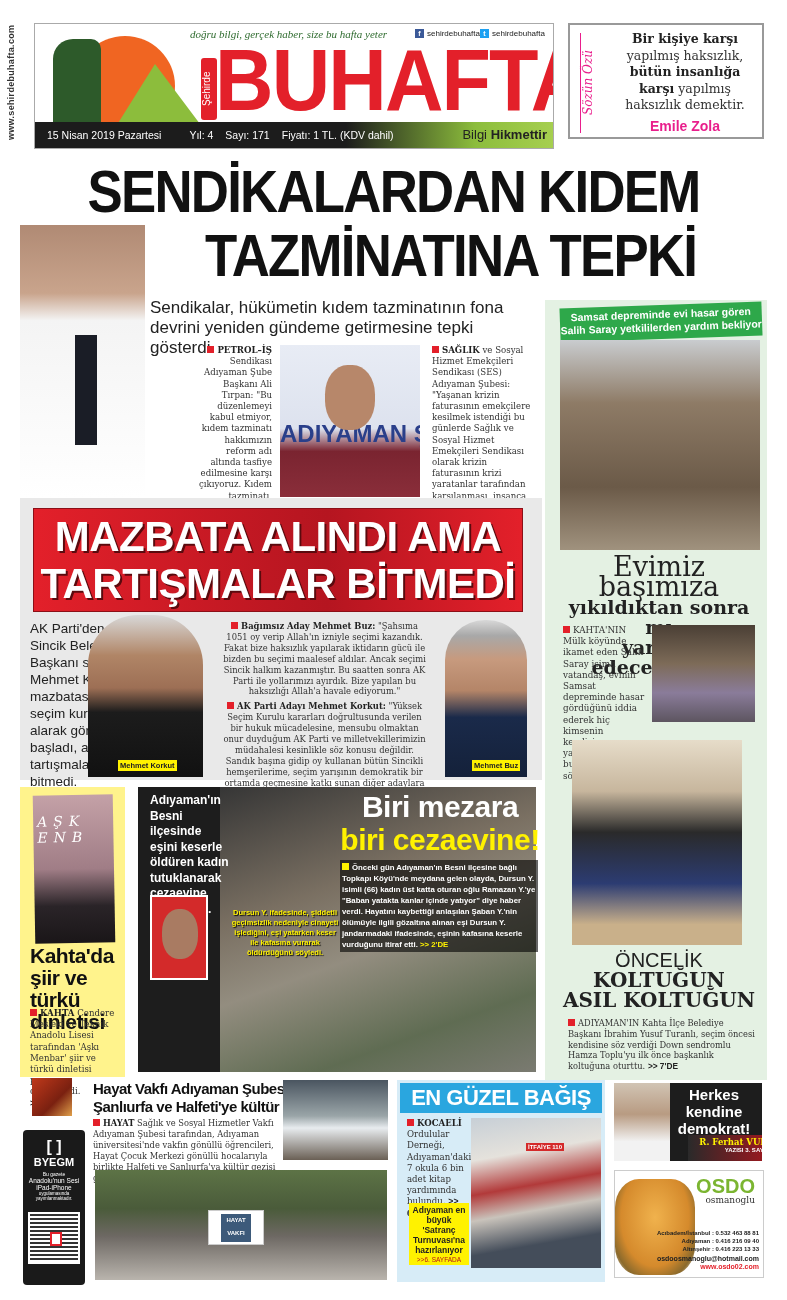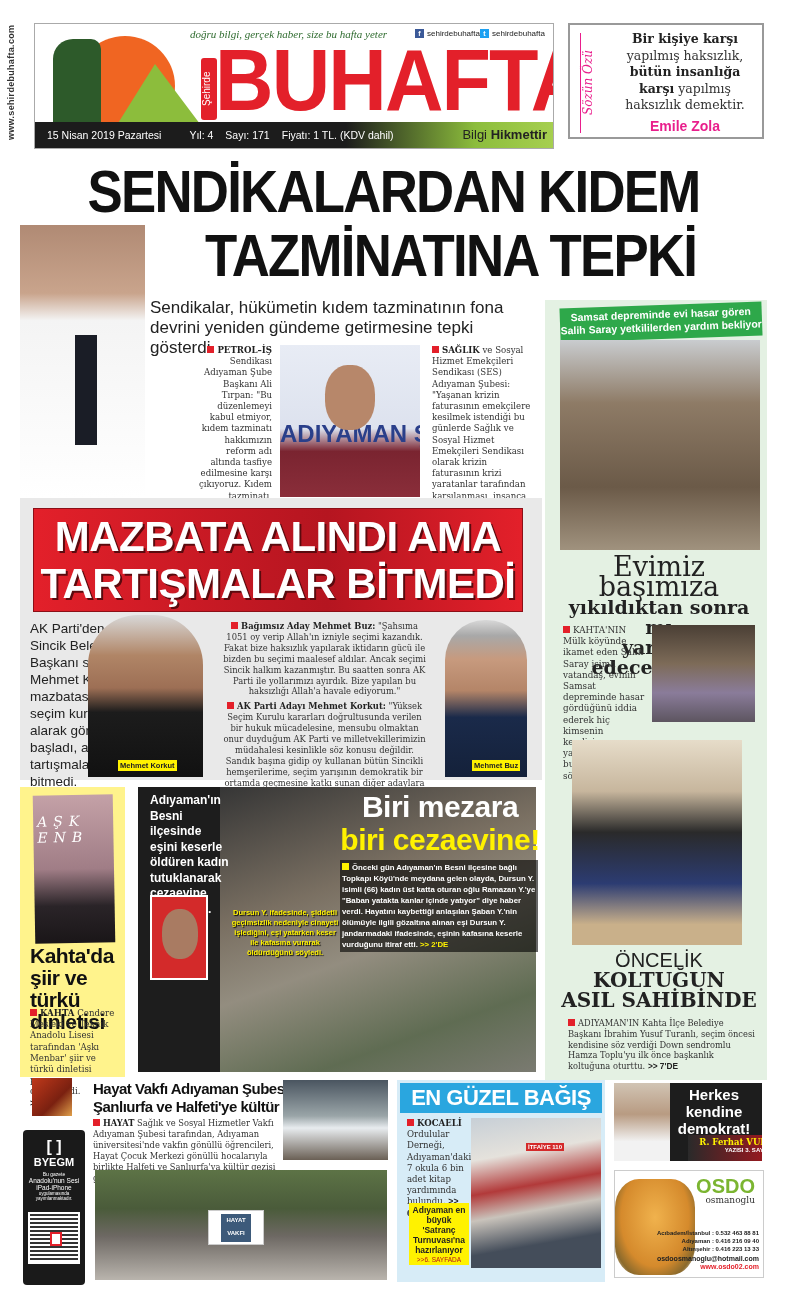--- a/index.html
+++ b/index.html
@@ -154,21 +154,21 @@
   <span class="sq"></span><span>KAHTA'NIN</span>
   <span>Mülk köyünde ikamet eden Salih Saray isimli vatandaş, evinin Samsat depreminde hasar gördüğünü iddia ederek hiç kimsenin kendisine yardımda bulunmadığını söyledi.</span>
   <span class="more">&gt;&gt; 5'TE</span>
 </div>
 <div class="abs" style="left:652px;top:625px;width:103px;height:97px;background:linear-gradient(180deg,#4a3f35 0%,#7d6b58 40%,#8a7c9a 70%,#5d5560 100%);"></div>
 
 <div class="abs" style="left:572px;top:740px;width:170px;height:205px;background:linear-gradient(180deg,#e6dcc9 0%,#c7b69d 25%,#2a2a2a 45%,#2c3c72 70%,#c9b08a 90%);"></div>
 <div class="quake-head" style="top:950px;">
   <div style="font-size:20px;font-family:'Liberation Sans',sans-serif;">ÖNCELİK</div>
   <div style="font-size:20px;font-weight:bold;">KOLTUĞUN</div>
-  <div style="font-size:20px;font-weight:bold;">ASIL SAHİBİNDE</div>
+  <div style="font-size:20px;font-weight:bold;">ASIL KOLTUĞUN</div>
 </div>
 <div class="col-text" style="left:568px;top:1018px;width:190px;font-size:8.3px;line-height:10.8px;">
   <span class="sq"></span><span>ADIYAMAN'IN</span>
   <span>Kahta İlçe Belediye Başkanı İbrahim Yusuf Turanlı, seçim öncesi kendisine söz verdiği Down sendromlu Hamza Toplu'yu ilk önce başkanlık koltuğuna oturttu.</span>
   <span class="more">&gt;&gt; 7'DE</span>
 </div>
 
 <div class="mazbata-area"></div>
 <div class="mazbata-banner">
   <div>MAZBATA ALINDI AMA</div>

